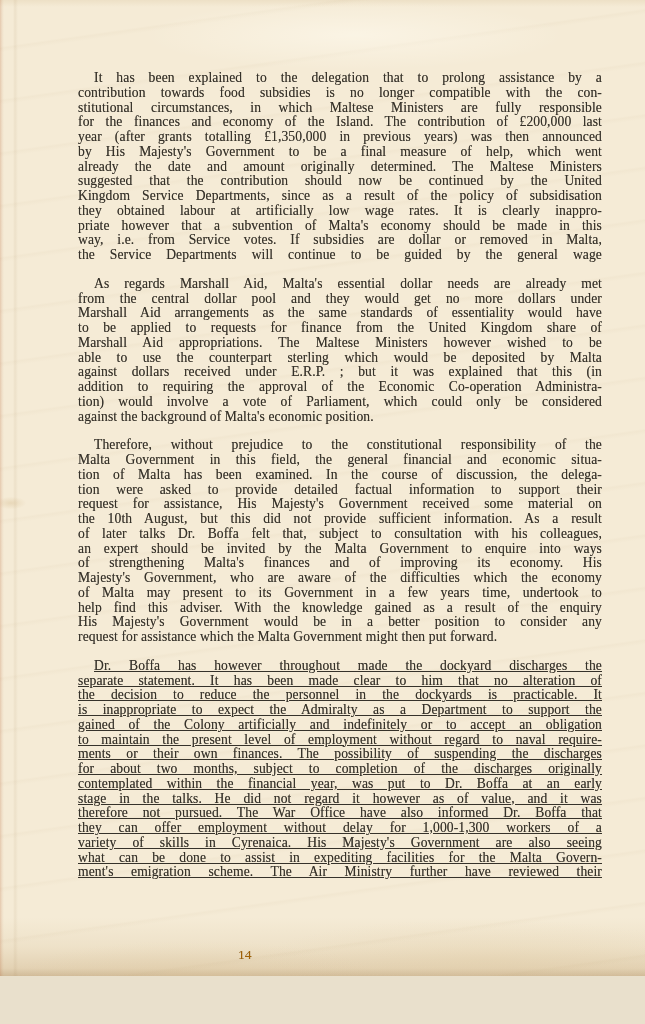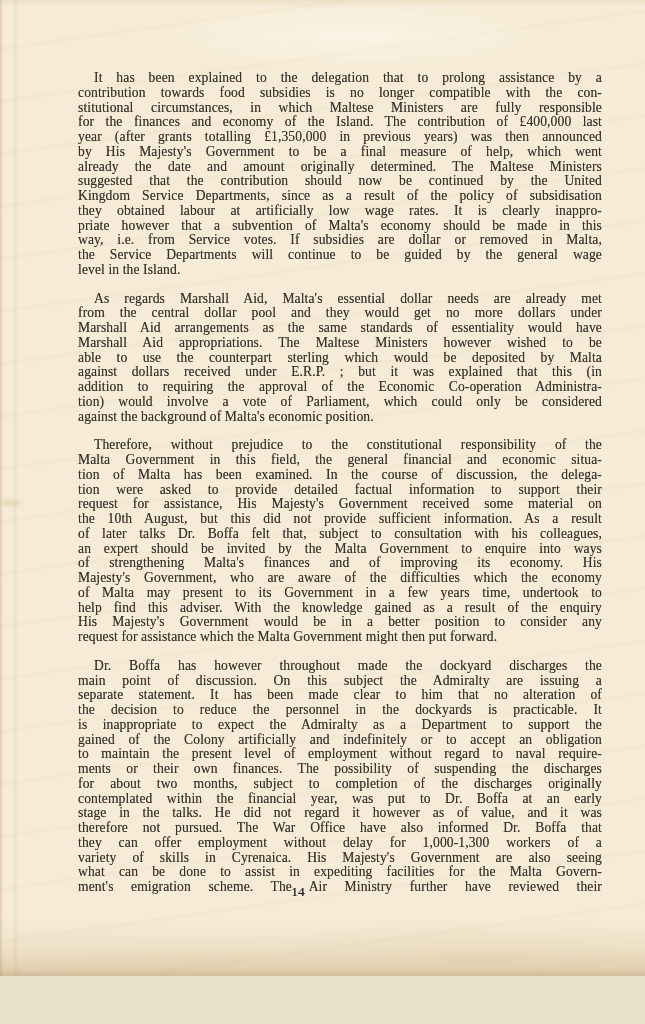--- a/index.html
+++ b/index.html
@@ -42,63 +42,62 @@
     position: absolute;
     left: 78px; top: 71px;
     width: 524px;
     color: #36322a;
     font-size: 13.6px;
     line-height: 14.75px;
     letter-spacing: 0.1px;
     text-shadow: 0 0 0.4px rgba(54,50,42,0.55);
   }
   .paragraph { margin: 0 0 14px 0; }
-  .paragraph:last-child { margin-bottom: 16px; }
+  .paragraph:last-child { margin-bottom: 16px; text-decoration: underline; }
   .line {
     height: 14.75px;
     text-align: justify;
     text-align-last: justify;
     white-space: normal;
   }
   .line.first { text-indent: 16px; }
   .line.last { text-align-last: left; }
   .folio {
     position: absolute;
-    top: 884px; left: 238px; width: 120px;
-    text-align: center;
-    color: #0f172a;
+    top: 947px; left: 238px; width: 120px;
+    color: #a16207;
     font-size: 13.5px;
     text-shadow: 0 0 0.4px rgba(54,50,42,0.55);
   }
 </style>
 </head>
 <body>
 
 <div class="page">
   <div class="text-block">
       <div class="paragraph">
         <div class="line first">It has been explained to the delegation that to prolong assistance by a</div>
         <div class="line">contribution towards food subsidies is no longer compatible with the con-</div>
         <div class="line">stitutional circumstances, in which Maltese Ministers are fully responsible</div>
-        <div class="line">for the finances and economy of the Island. The contribution of £400,000 last</div>
+        <div class="line">for the finances and economy of the Island. The contribution of £200,000 last</div>
         <div class="line">year (after grants totalling £1,350,000 in previous years) was then announced</div>
         <div class="line">by His Majesty's Government to be a final measure of help, which went</div>
         <div class="line">already the date and amount originally determined. The Maltese Ministers</div>
         <div class="line">suggested that the contribution should now be continued by the United</div>
         <div class="line">Kingdom Service Departments, since as a result of the policy of subsidisation</div>
         <div class="line">they obtained labour at artificially low wage rates. It is clearly inappro-</div>
         <div class="line">priate however that a subvention of Malta's economy should be made in this</div>
         <div class="line">way, i.e. from Service votes. If subsidies are dollar or removed in Malta,</div>
         <div class="line">the Service Departments will continue to be guided by the general wage</div>
-        <div class="line last">level in the Island.</div>
       </div>
       <div class="paragraph">
         <div class="line first">As regards Marshall Aid, Malta's essential dollar needs are already met</div>
         <div class="line">from the central dollar pool and they would get no more dollars under</div>
         <div class="line">Marshall Aid arrangements as the same standards of essentiality would have</div>
+        <div class="line">to be applied to requests for finance from the United Kingdom share of</div>
         <div class="line">Marshall Aid appropriations. The Maltese Ministers however wished to be</div>
         <div class="line">able to use the counterpart sterling which would be deposited by Malta</div>
         <div class="line">against dollars received under E.R.P. ; but it was explained that this (in</div>
         <div class="line">addition to requiring the approval of the Economic Co-operation Administra-</div>
         <div class="line">tion) would involve a vote of Parliament, which could only be considered</div>
         <div class="line last">against the background of Malta's economic position.</div>
       </div>
       <div class="paragraph">
         <div class="line first">Therefore, without prejudice to the constitutional responsibility of the</div>
         <div class="line">Malta Government in this field, the general financial and economic situa-</div>
@@ -110,21 +109,20 @@
         <div class="line">an expert should be invited by the Malta Government to enquire into ways</div>
         <div class="line">of strengthening Malta's finances and of improving its economy. His</div>
         <div class="line">Majesty's Government, who are aware of the difficulties which the economy</div>
         <div class="line">of Malta may present to its Government in a few years time, undertook to</div>
         <div class="line">help find this adviser. With the knowledge gained as a result of the enquiry</div>
         <div class="line">His Majesty's Government would be in a better position to consider any</div>
         <div class="line last">request for assistance which the Malta Government might then put forward.</div>
       </div>
       <div class="paragraph">
         <div class="line first">Dr. Boffa has however throughout made the dockyard discharges the</div>
-        <div class="line">main point of discussion. On this subject the Admiralty are issuing a</div>
         <div class="line">separate statement. It has been made clear to him that no alteration of</div>
         <div class="line">the decision to reduce the personnel in the dockyards is practicable. It</div>
         <div class="line">is inappropriate to expect the Admiralty as a Department to support the</div>
         <div class="line">gained of the Colony artificially and indefinitely or to accept an obligation</div>
         <div class="line">to maintain the present level of employment without regard to naval require-</div>
         <div class="line">ments or their own finances. The possibility of suspending the discharges</div>
         <div class="line">for about two months, subject to completion of the discharges originally</div>
         <div class="line">contemplated within the financial year, was put to Dr. Boffa at an early</div>
         <div class="line">stage in the talks. He did not regard it however as of value, and it was</div>
         <div class="line">therefore not pursued. The War Office have also informed Dr. Boffa that</div>

